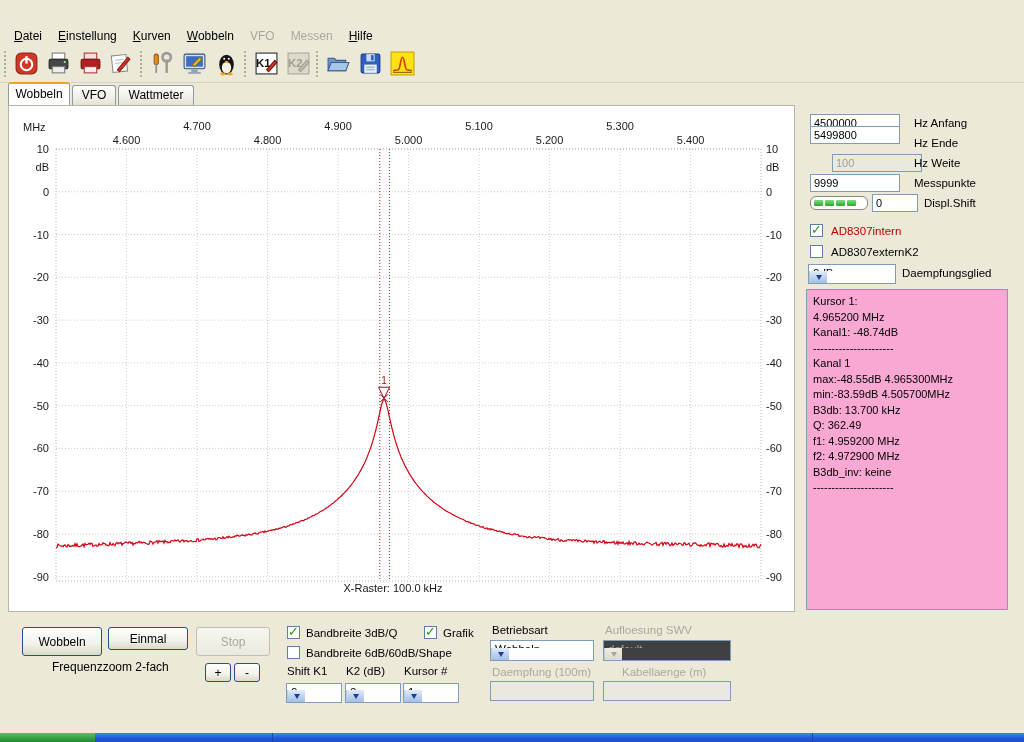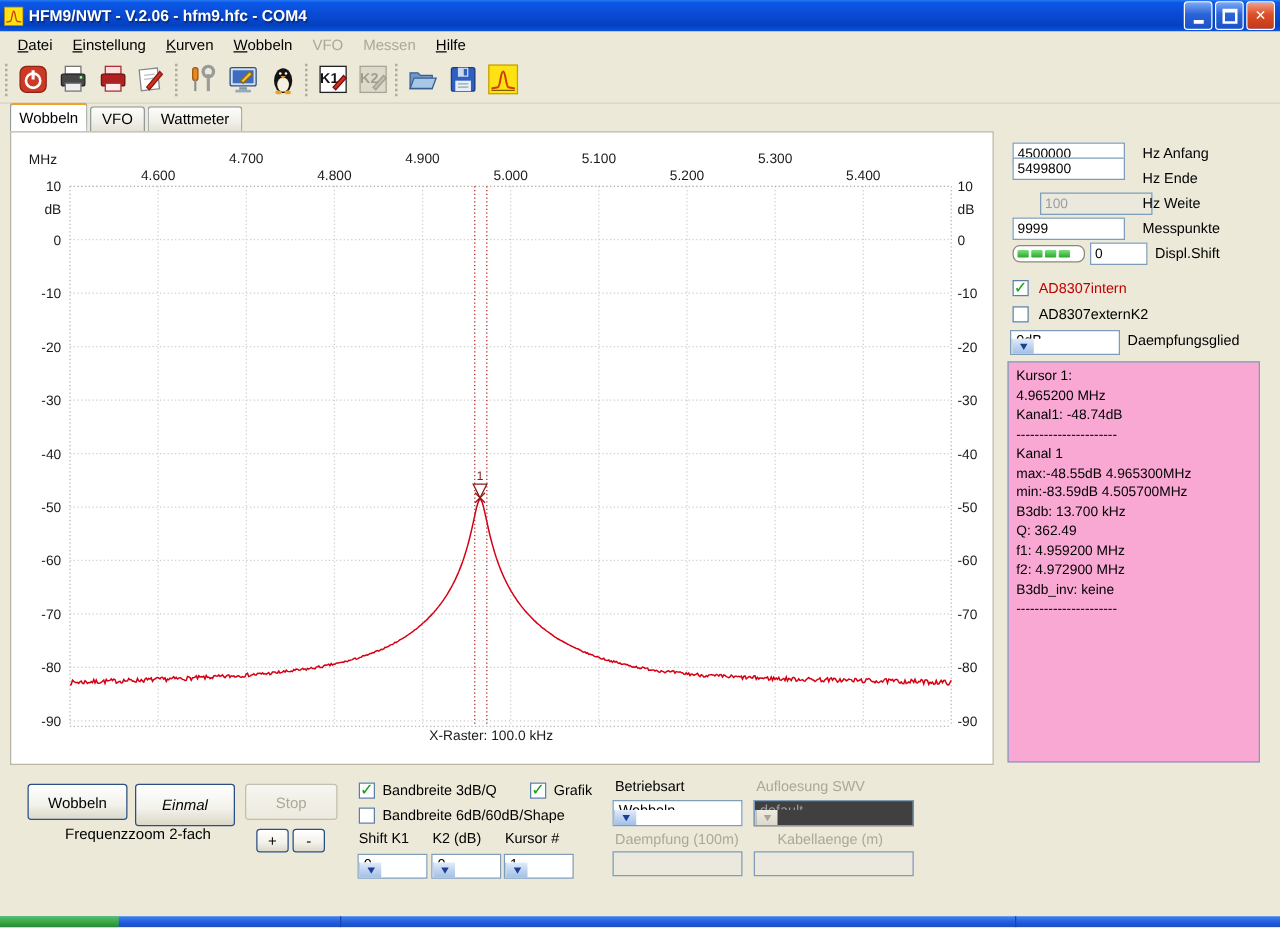--- a/index.html
+++ b/index.html
@@ -86,36 +86,20 @@
   
   .taskbar{left:0;top:733px;width:1024px;height:9px;background:linear-gradient(180deg,#3f83f3,#2059d8 60%,#1c4cc0);}
   .taskbar .start{position:absolute;left:0;top:0;width:95px;height:9px;background:linear-gradient(180deg,#58c262,#2f9c3f 70%,#278434);}
   .taskbar .seg{position:absolute;top:0;width:1px;height:9px;background:#1a45b0;}
 </style>
 </head>
 <body>
 
 <div class="window">
 
-  <div class="abs titlebar">
-    <svg class="title-icon" viewBox="0 0 24 24">
-      <rect x="1" y="1" width="22" height="22" fill="#ffe214" stroke="#b89000"></rect>
-      <path d="M3 19 L8 18 C10 17 10 6 12 6 C14 6 14 17 16 18 L21 19" stroke="#d04000" stroke-width="1.6" fill="none"></path>
-    </svg>
-    <span class="title-text">HFM9/NWT - V.2.06 - hfm9.hfc - COM4</span>
-    <span class="winbtns">
-      <span class="winbtn">
-          <span class="minglyph"></span>
-        </span>
-      <span class="winbtn">
-          <span class="maxglyph"></span>
-        </span>
-      <span class="winbtn close">✕</span>
-    </span>
-  </div>
 
   <div class="abs menubar">
     <span class="menu-item en">Datei</span>
     <span class="menu-item en">Einstellung</span>
     <span class="menu-item en">Kurven</span>
     <span class="menu-item en">Wobbeln</span>
     <span class="menu-item dis">VFO</span>
     <span class="menu-item dis">Messen</span>
     <span class="menu-item en">Hilfe</span>
   </div>
@@ -347,21 +331,21 @@
 min:-83.59dB 4.505700MHz
 B3db: 13.700 kHz
 Q: 362.49
 f1: 4.959200 MHz
 f2: 4.972900 MHz
 B3db_inv: keine
 ----------------------</pre>
   </div>
 
   <span class="xpbtn" style="left:22px;top:627px;width:80px;height:29px;">Wobbeln</span>
-  <span class="xpbtn" style="left:108px;top:627px;width:80px;height:34px;font-style:italic;">Einmal</span>
+  <span class="xpbtn" style="left:108px;top:627px;width:80px;height:23px;">Einmal</span>
   <span class="xpbtn dis" style="left:196px;top:627px;width:74px;height:29px;">Stop</span>
 
   <span class="flabel" style="left:52px;top:660px;font-size:12px;">Frequenzzoom 2-fach</span>
   <span class="xpbtn" style="left:205px;top:663px;width:26px;height:19px;">+</span>
   <span class="xpbtn" style="left:234px;top:663px;width:26px;height:19px;">-</span>
 
   <span class="cb checked" style="left:287px;top:626px;">
       <span class="tick">✓</span>
     </span>
   <span class="flabel" style="left:306px;top:627px;">Bandbreite 3dB/Q</span>

